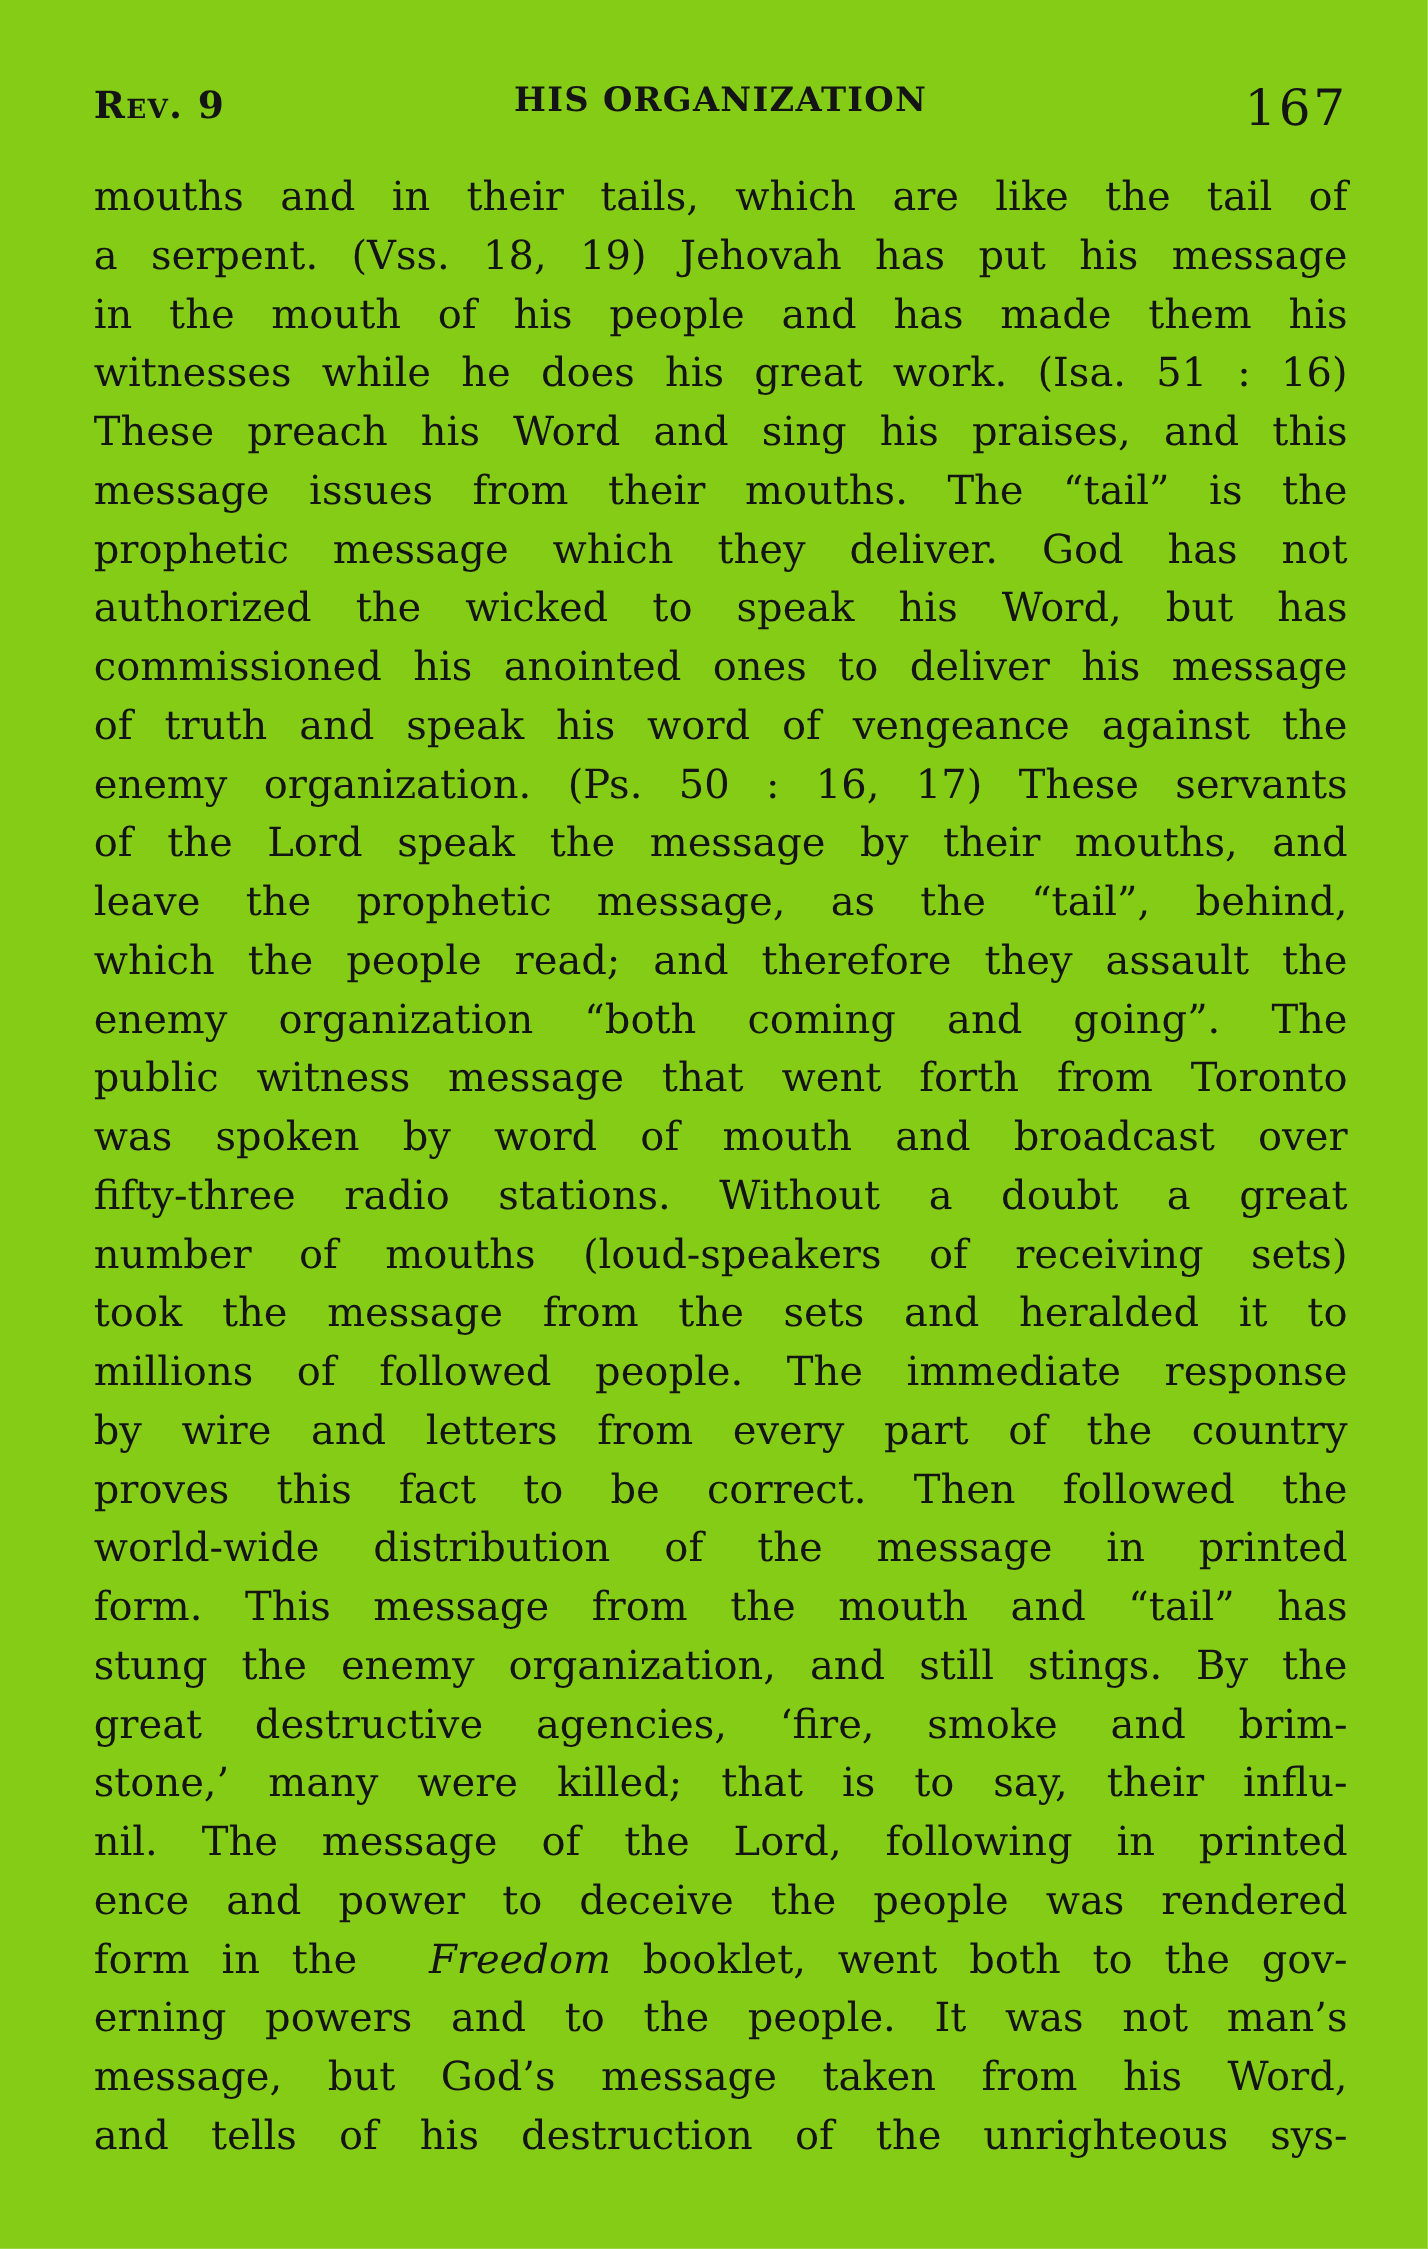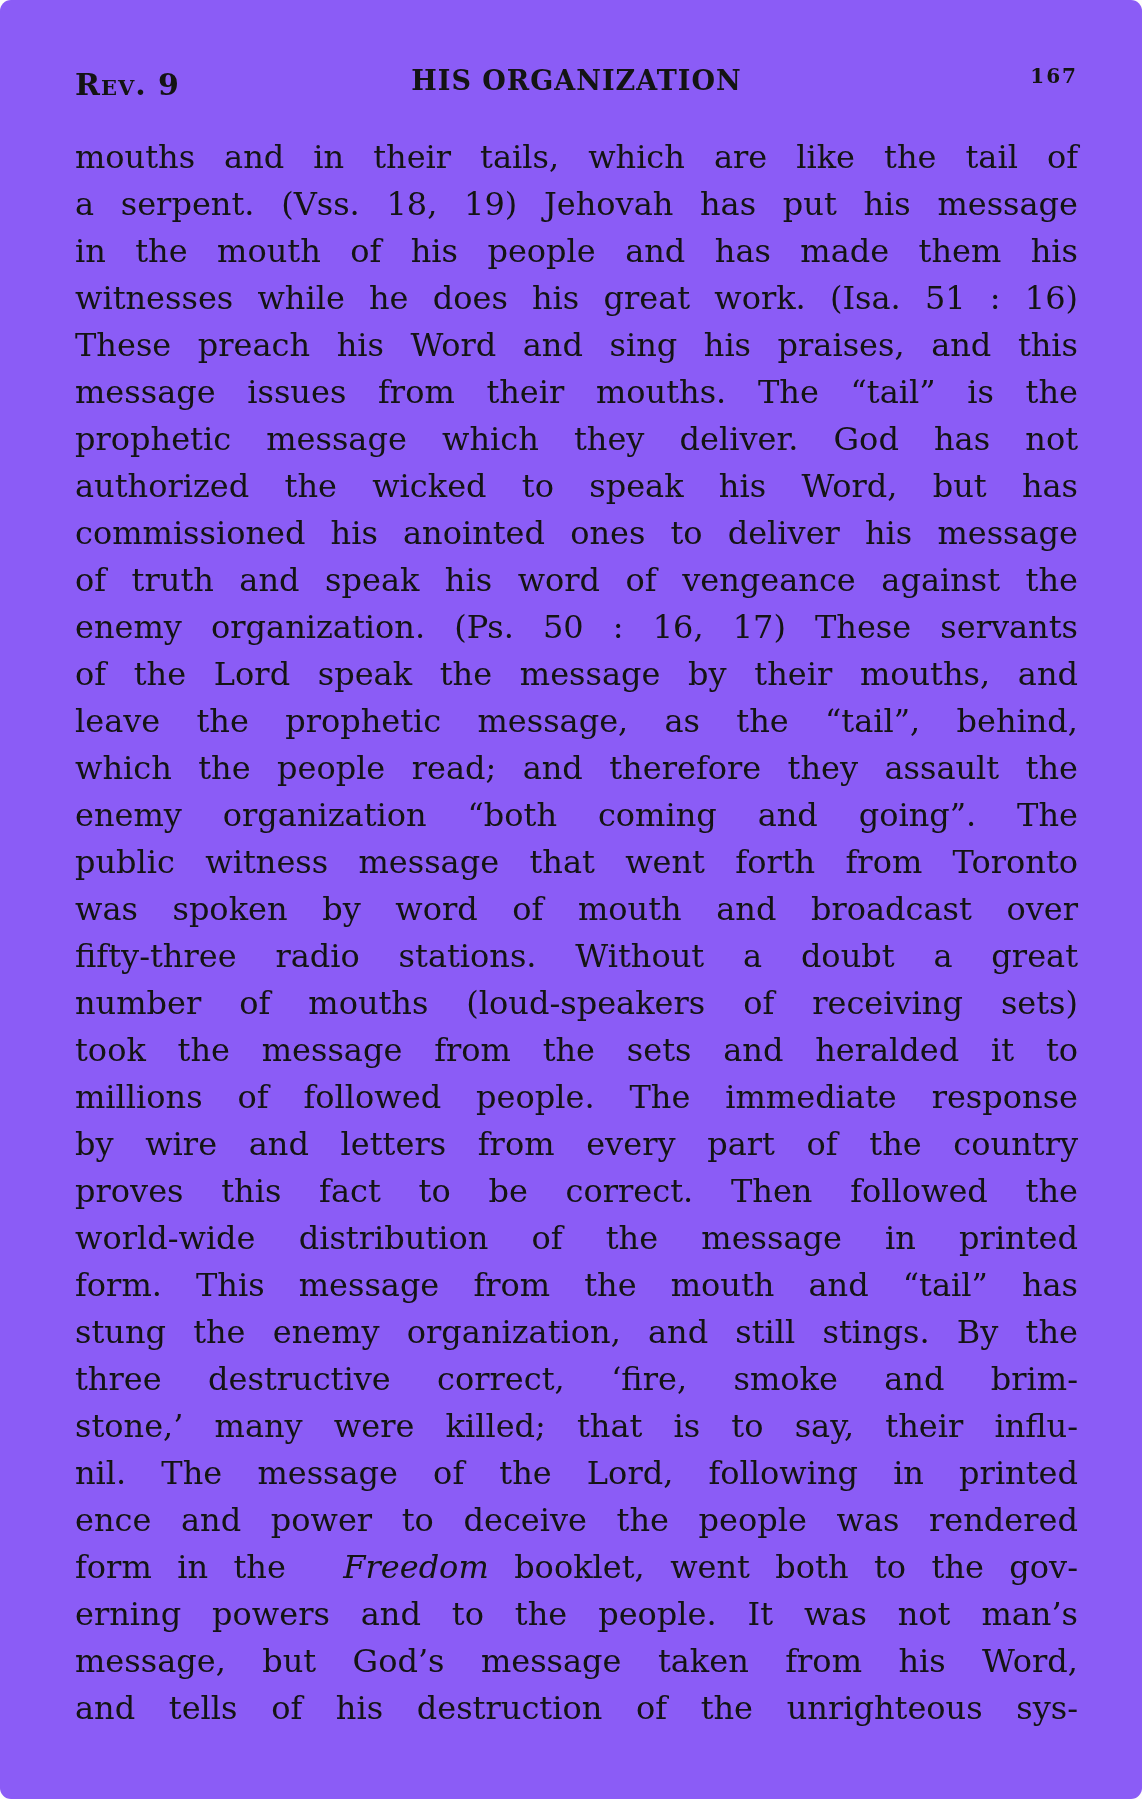--- a/index.html
+++ b/index.html
@@ -9,22 +9,21 @@
     overflow: hidden;
   }
   body {
     font-family: "DejaVu Serif", serif;
     background: #fdfdfb;
     color: #141414;
   }
   .page {
     position: absolute;
     inset: 0;
-    background: #8b5cf6;
-    border-radius: 11px;
+    background: #84cc16;
   }
   .running-head {
     position: absolute;
     top: 64px;
     left: 75px;
     width: 1003px;
     height: 40px;
   }
   .rh-left {
     position: absolute;
@@ -42,22 +41,22 @@
     top: 1px;
     text-align: center;
     font-size: 27px;
     font-weight: 700;
     letter-spacing: 1px;
   }
   .rh-right {
     position: absolute;
     right: 0;
     top: 0;
-    font-size: 20px;
-    font-weight: 700;
+    font-size: 40px;
+    font-weight: 400;
     letter-spacing: 2px;
   }
   .body-text {
     position: absolute;
     top: 134px;
     left: 75px;
     width: 1003px;
     font-size: 32px;
     line-height: 47px;
   }
@@ -99,21 +98,21 @@
       <div class="line"><span>was spoken by word of mouth and broadcast over</span></div>
       <div class="line"><span>fifty-three radio stations. Without a doubt a great</span></div>
       <div class="line"><span>number of mouths (loud-speakers of receiving sets)</span></div>
       <div class="line"><span>took the message from the sets and heralded it to</span></div>
       <div class="line"><span>millions of followed people. The immediate response</span></div>
       <div class="line"><span>by wire and letters from every part of the country</span></div>
       <div class="line"><span>proves this fact to be correct. Then followed the</span></div>
       <div class="line"><span>world-wide distribution of the message in printed</span></div>
       <div class="line"><span>form. This message from the mouth and “tail” has</span></div>
       <div class="line"><span>stung the enemy organization, and still stings. By the</span></div>
-      <div class="line"><span>three destructive correct, ‘fire, smoke and brim-</span></div>
+      <div class="line"><span>great destructive agencies, ‘fire, smoke and brim-</span></div>
       <div class="line"><span>stone,’ many were killed; that is to say, their influ-</span></div>
       <div class="line"><span>nil. The message of the Lord, following in printed</span></div>
       <div class="line"><span>ence and power to deceive the people was rendered</span></div>
       <div class="line"><span>form in the </span><span class="em">Freedom</span><span> booklet, went both to the gov-</span></div>
       <div class="line"><span>erning powers and to the people. It was not man’s</span></div>
       <div class="line"><span>message, but God’s message taken from his Word,</span></div>
       <div class="line"><span>and tells of his destruction of the unrighteous sys-</span></div>
     </div>
 </div>
 

